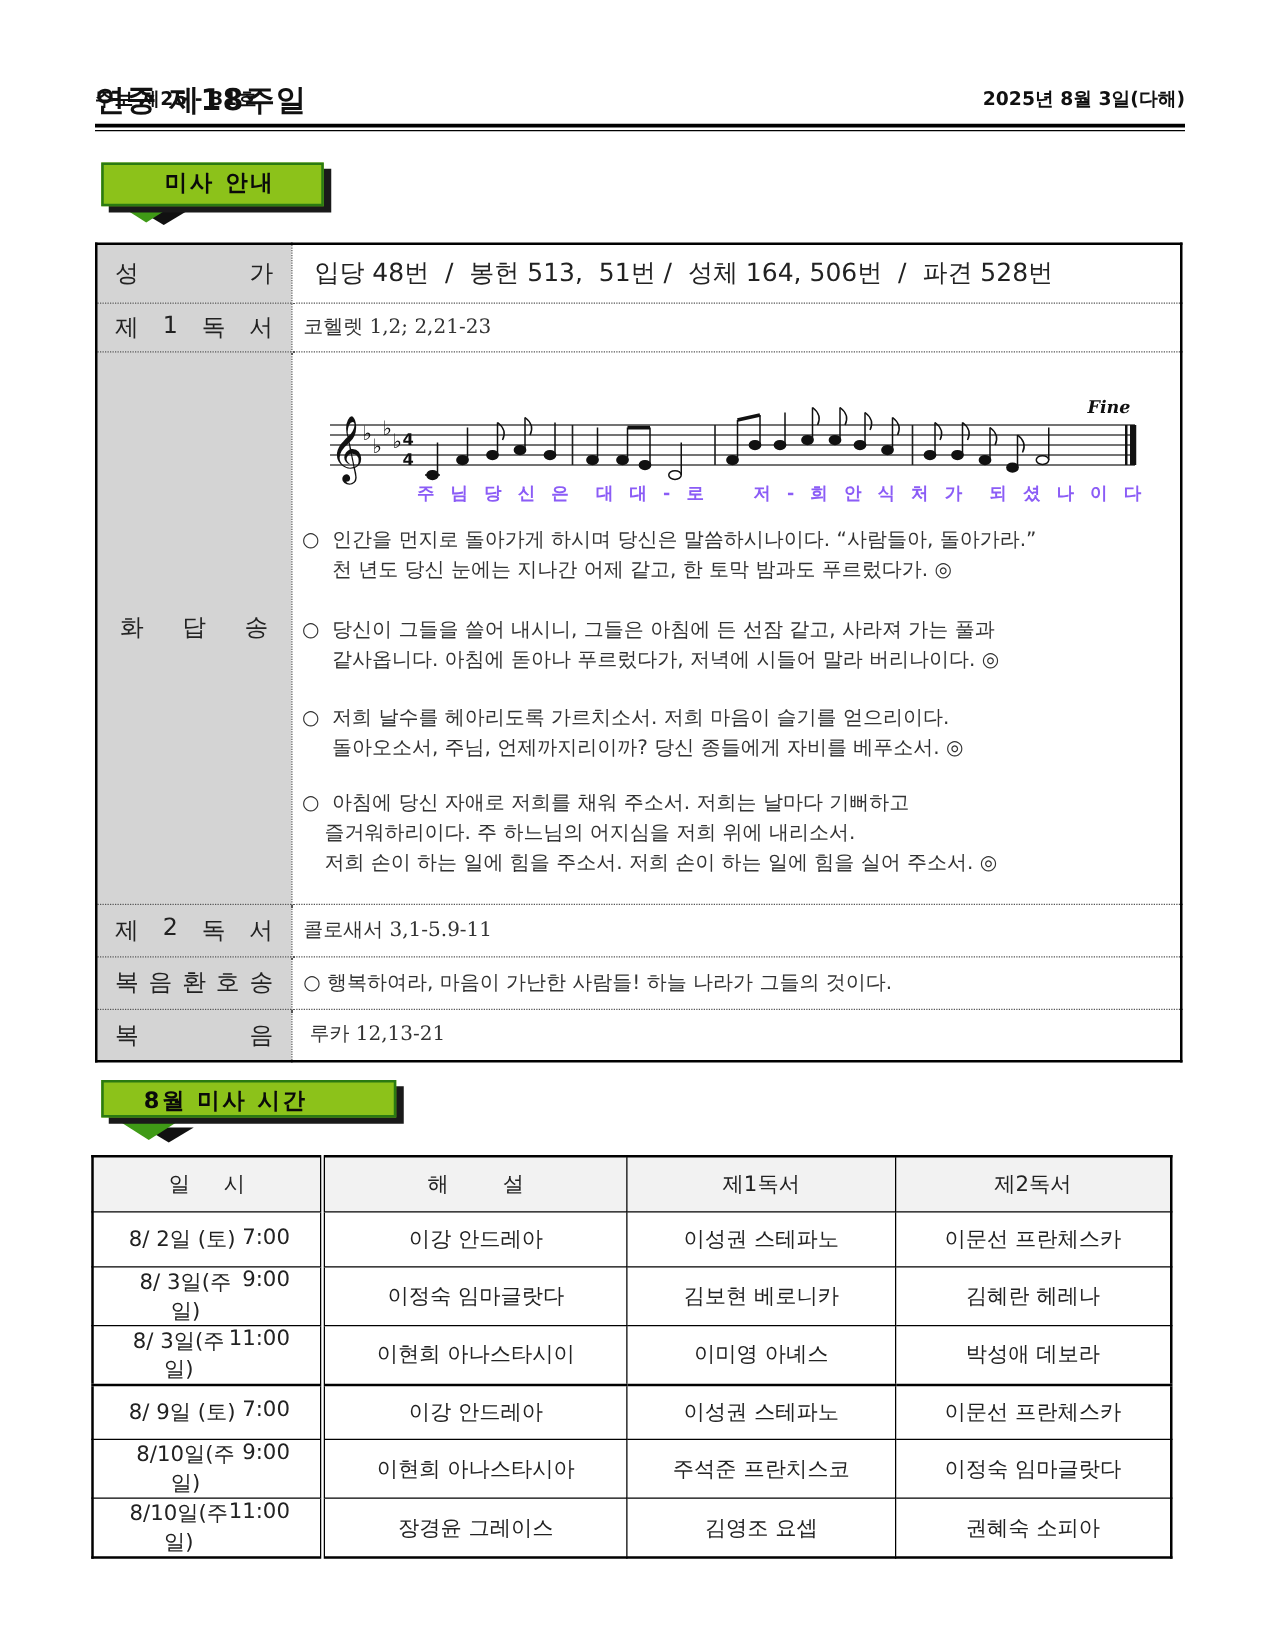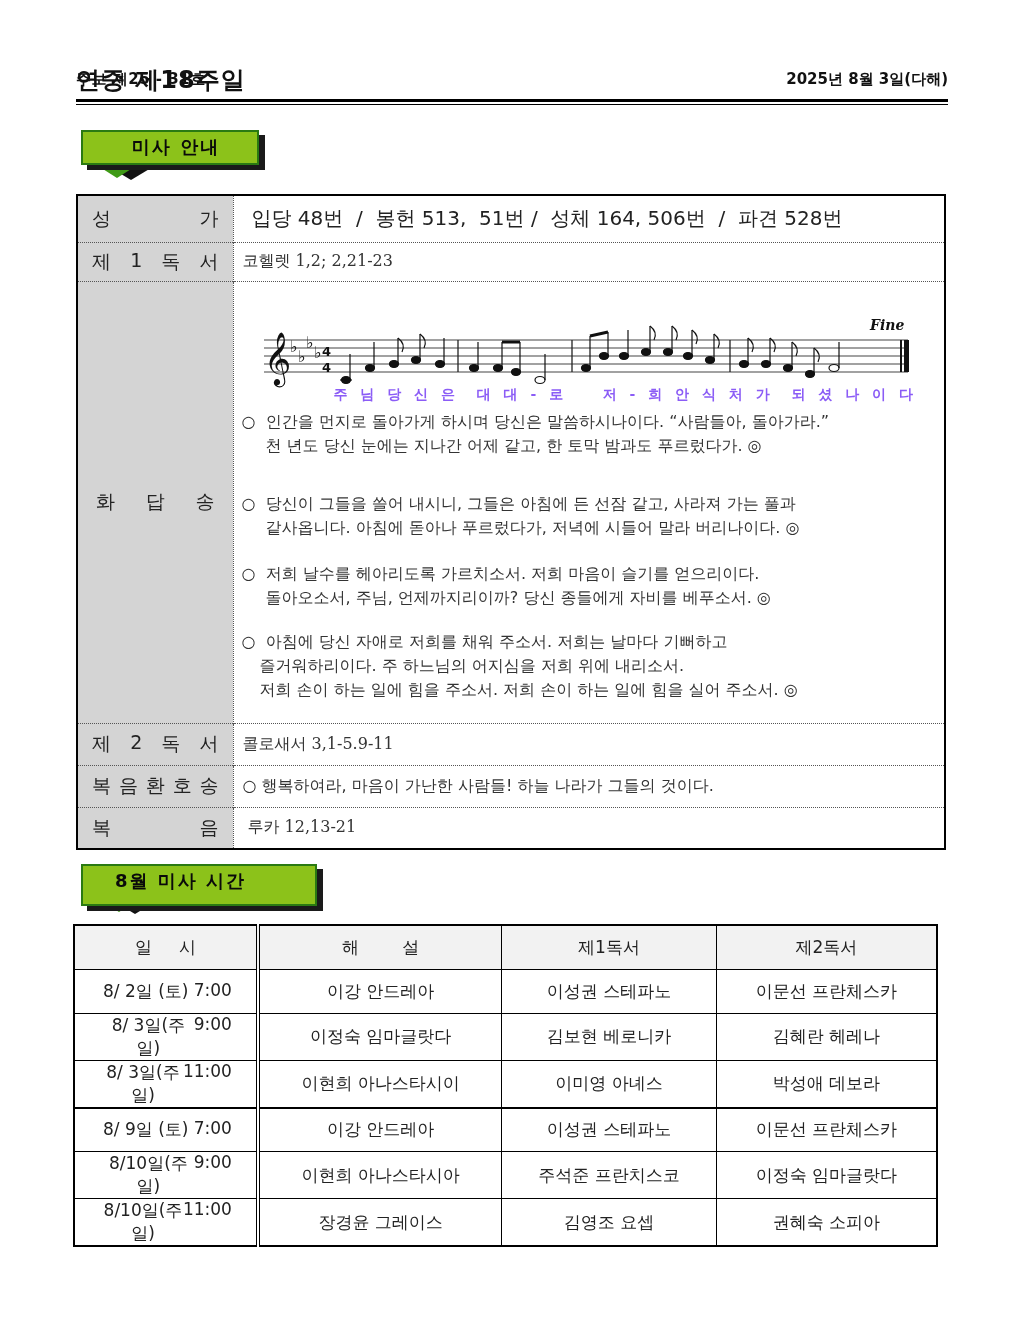--- a/index.html
+++ b/index.html
@@ -186,21 +186,21 @@
                 <path d="M532 30 q8 6 4 14" fill="none"></path>
             <ellipse cx="550" cy="62" rx="4.5" ry="3.5"></ellipse>
                 <line x1="554" y1="62" x2="554" y2="36"></line>
                 <path d="M554 36 q8 6 4 14" fill="none"></path>
             <ellipse cx="574" cy="56" rx="5" ry="3.5" fill="#fff"></ellipse>
                 <line x1="579" y1="56" x2="579" y2="30"></line>
           </g>
         </svg>
         <div class="lyric" style="white-space:pre;">주 님 당 신 은  대 대 - 로    저 - 희 안 식 처 가  되 셨 나 이 다</div>
 
-        <div class="verse" style="top:128px;">
+        <div class="verse" style="top:138px;">
           <span class="ln"><span>○</span>&nbsp; <span>인간을 먼지로 돌아가게 하시며 당신은 말씀하시나이다. “사람들아, 돌아가라.”</span></span>
           <span class="ln ind">천 년도 당신 눈에는 지나간 어제 같고, 한 토막 밤과도 푸르렀다가. ◎</span>
         </div>
         <div class="verse" style="top:210px;">
           <span class="ln"><span>○</span>&nbsp; <span>당신이 그들을 쓸어 내시니, 그들은 아침에 든 선잠 같고, 사라져 가는 풀과</span></span>
           <span class="ln ind">같사옵니다. 아침에 돋아나 푸르렀다가, 저녁에 시들어 말라 버리나이다. ◎</span>
         </div>
         <div class="verse" style="top:280px;">
           <span class="ln"><span>○</span>&nbsp; <span>저희 날수를 헤아리도록 가르치소서. 저희 마음이 슬기를 얻으리이다.</span></span>
           <span class="ln ind">돌아오소서, 주님, 언제까지리이까? 당신 종들에게 자비를 베푸소서. ◎</span>
@@ -244,21 +244,21 @@
       </div>
     </td>
     <td class="val" style="padding-left:14px;">루카 12,13-21</td>
   </tr>
 </tbody>
   </table>
 
 <div class="badge" style="left:81px; top:864px;">
   <div class="badge-arrow-shadow" style="left:34px; top:38px;"></div>
   <div class="badge-arrow" style="left:16px; top:34px;"></div>
-  <div class="badge-box" style="width:236px; height:42px; padding-left:32px;">8월 미사  시간</div>
+  <div class="badge-box" style="width:236px; height:30px; padding-left:32px;">8월 미사  시간</div>
 </div>
 
 <table class="sched">
   <tbody>
       <tr>
     <th class="c0" style="white-space:pre;">일     시</th>
     <th class="c1" style="white-space:pre;">해        설</th>
     <th class="c2">제1독서</th>
     <th class="c3">제2독서</th>
   </tr>

